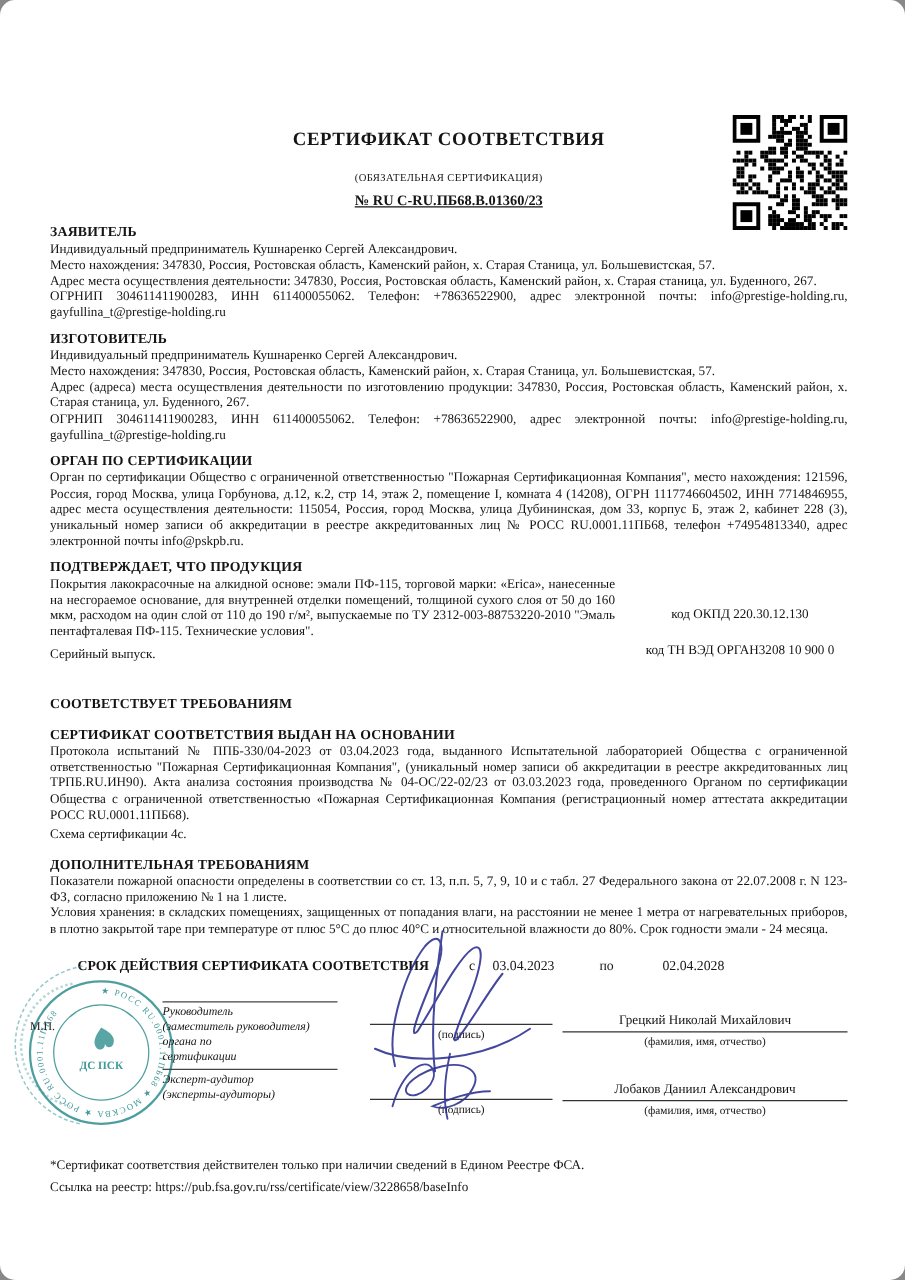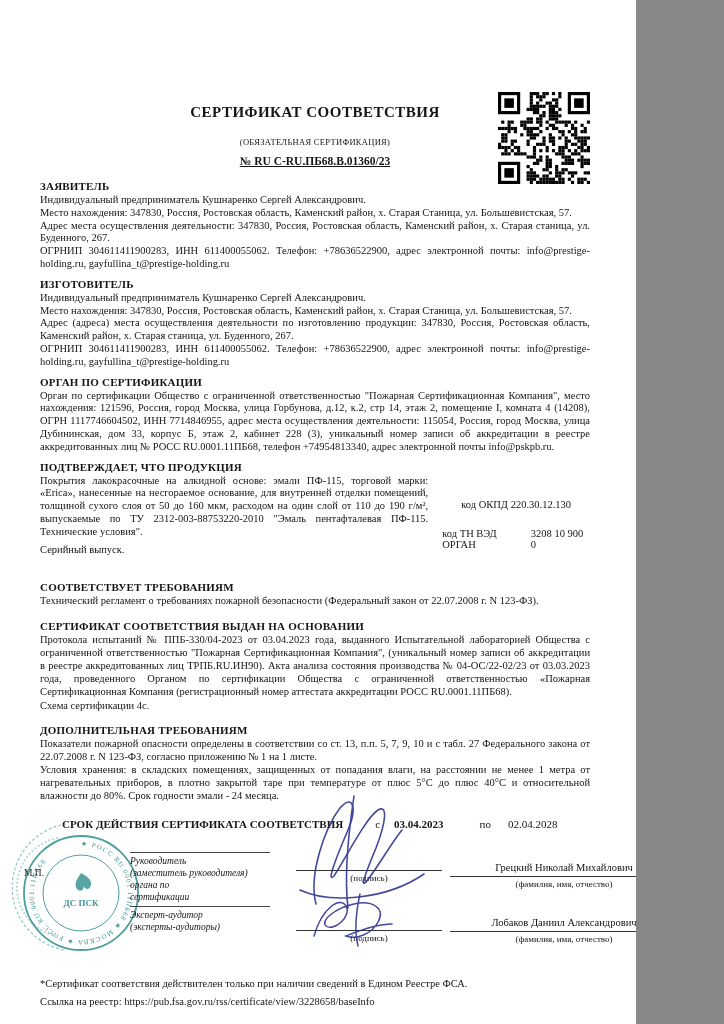--- a/index.html
+++ b/index.html
@@ -1,38 +1,38 @@
 <!DOCTYPE html>
 <html><head>
 <meta charset="utf-8">
 <style>
   html,body{margin:0;padding:0;}
   body{width:724px;height:1024px;background:#888;font-family:"Liberation Serif",serif;}
-  .page{position:relative;width:636px;height:1024px;background:#ffffff;color:#151515;
-        padding:104px 46px 0 40px;box-sizing:border-box;overflow:hidden;}
+  .page{position:relative;width:724px;height:1024px;background:#ffffff;color:#151515;
+        padding:104px 46px 0 40px;box-sizing:border-box;overflow:hidden;border-radius:12px;}
   .title{font-size:15px;font-weight:bold;text-align:center;letter-spacing:.5px;}
   .subtitle{font-size:8.5px;text-align:center;margin-top:16px;letter-spacing:.3px;}
   .number{font-size:11.5px;font-weight:bold;text-align:center;margin-top:8px;text-decoration:underline;}
   .qr{position:absolute;top:92px;right:46px;width:92px;height:92px;}
   .sec{margin-top:7px;}
   .mt-lg{margin-top:13px;}
   .sec-h{font-size:11px;font-weight:bold;margin-bottom:2px;letter-spacing:.2px;}
   .sec-b{font-size:10.5px;line-height:1.22;text-align:justify;white-space:pre-line;}
   .product-flex{display:flex;}
   .product-left{width:452px;}
   .codes{width:186px;padding-left:14px;font-size:10.5px;margin-top:24px;box-sizing:border-box;}
   .code-row{display:flex;justify-content:center;margin-bottom:18px;}
   .serial{font-size:10.5px;margin-top:5px;}
   .scheme{font-size:10.5px;margin-top:2px;}
   .validity{display:flex;align-items:baseline;margin-top:16px;font-size:11px;padding-left:22px;}
   .validity .vh{font-weight:bold;}
   .validity .vl1{margin-left:32px;}
-  .validity .vd1{margin-left:14px;font-weight:bold;}
+  .validity .vd1{margin-left:14px;}
   .validity .vl2{margin-left:36px;}
-  .validity .vd2{margin-left:17px;}
+  .validity .vd2{margin-left:39px;}
   .sig-area{position:relative;height:142px;margin-top:4px;}
   .stamp{position:absolute;left:-25px;top:-7px;width:132px;height:132px;}
   .stamp2{position:absolute;left:-38px;top:-22px;width:80px;height:150px;}
   .mp{position:absolute;left:-16px;top:34px;font-size:9.5px;color:#222;}
   .role{position:absolute;left:90px;width:140px;border-top:1px solid #444;padding-top:3px;
         font-size:9.5px;line-height:1.25;white-space:pre-line;font-style:italic;}
   .role1{top:18px;}
   .role2{top:72px;}
   .signcol{position:absolute;left:256px;width:146px;text-align:center;font-size:9px;}
   .signcol1{top:36px;}
@@ -398,21 +398,20 @@
         <div class="code-row">
           <span>код ТН ВЭД ОРГАН</span>
           <span>3208 10 900 0</span>
         </div>
       </div>
     </div>
   </div>
 
   <div class="sec mt-lg">
     <div class="sec-h">СООТВЕТСТВУЕТ ТРЕБОВАНИЯМ</div>
-    <div class="sec-b">Технический регламент о требованиях пожарной безопасности (Федеральный закон от 22.07.2008 г. N 123-ФЗ).</div>
   </div>
 
   <div class="sec mt-lg">
     <div class="sec-h">СЕРТИФИКАТ СООТВЕТСТВИЯ ВЫДАН НА ОСНОВАНИИ</div>
     <div class="sec-b">Протокола испытаний № ППБ-330/04-2023 от 03.04.2023 года, выданного Испытательной лабораторией Общества с ограниченной ответственностью "Пожарная Сертификационная Компания", (уникальный номер записи об аккредитации в реестре аккредитованных лиц ТРПБ.RU.ИН90). Акта анализа состояния производства № 04-ОС/22-02/23 от 03.03.2023 года, проведенного Органом по сертификации Общества с ограниченной ответственностью «Пожарная Сертификационная Компания (регистрационный номер аттестата аккредитации РОСС RU.0001.11ПБ68).</div>
     <div class="scheme">Схема сертификации 4с.</div>
   </div>
 
   <div class="sec mt-lg">
     <div class="sec-h">ДОПОЛНИТЕЛЬНАЯ ТРЕБОВАНИЯМ</div>

